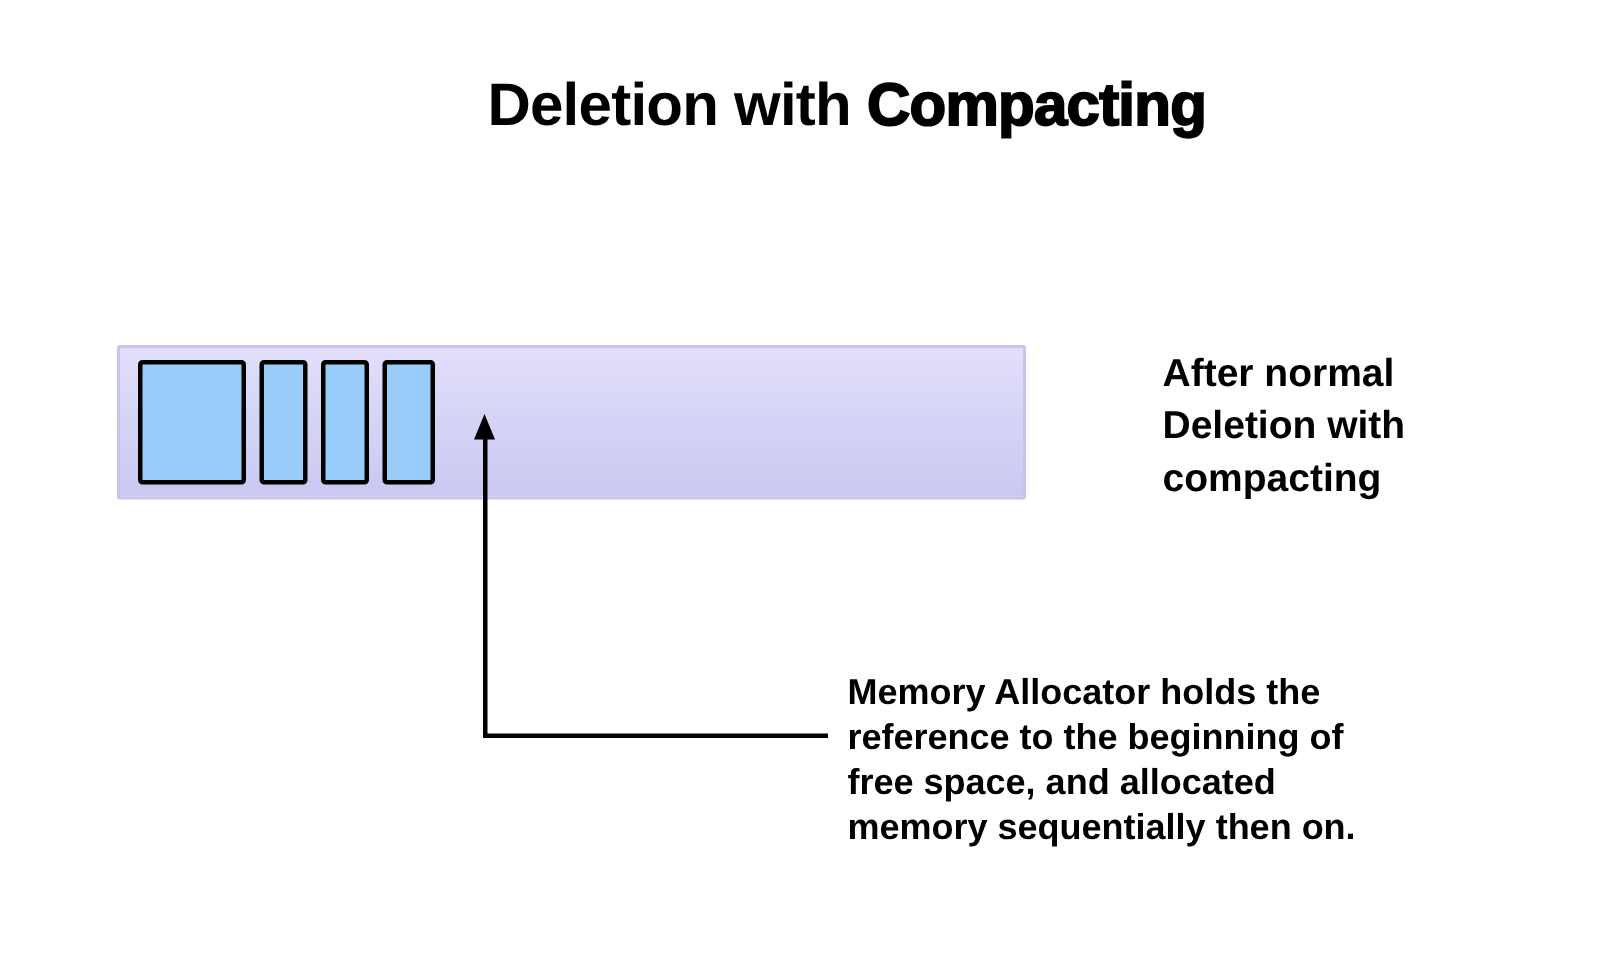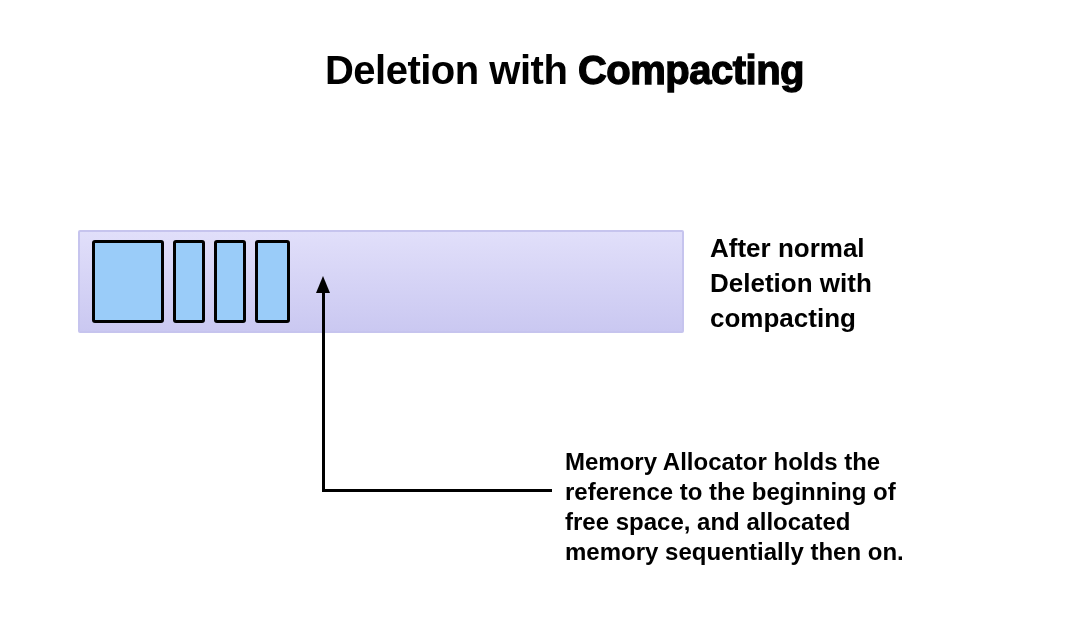--- a/index.html
+++ b/index.html
@@ -77,21 +77,21 @@
   .arrow-hline {
     position: absolute;
     left: 322px;
     top: 489px;
     width: 230px;
     height: 3px;
     background: var(--arrow, #000);
   }
   .side-label {
     position: absolute;
-    left: 710px;
+    left: 775px;
     top: 231px;
     font-size: 26px;
     font-weight: bold;
     line-height: 35px;
     white-space: pre-line;
     color: var(--text, #000);
   }
   .callout {
     position: absolute;
     left: 565px;

